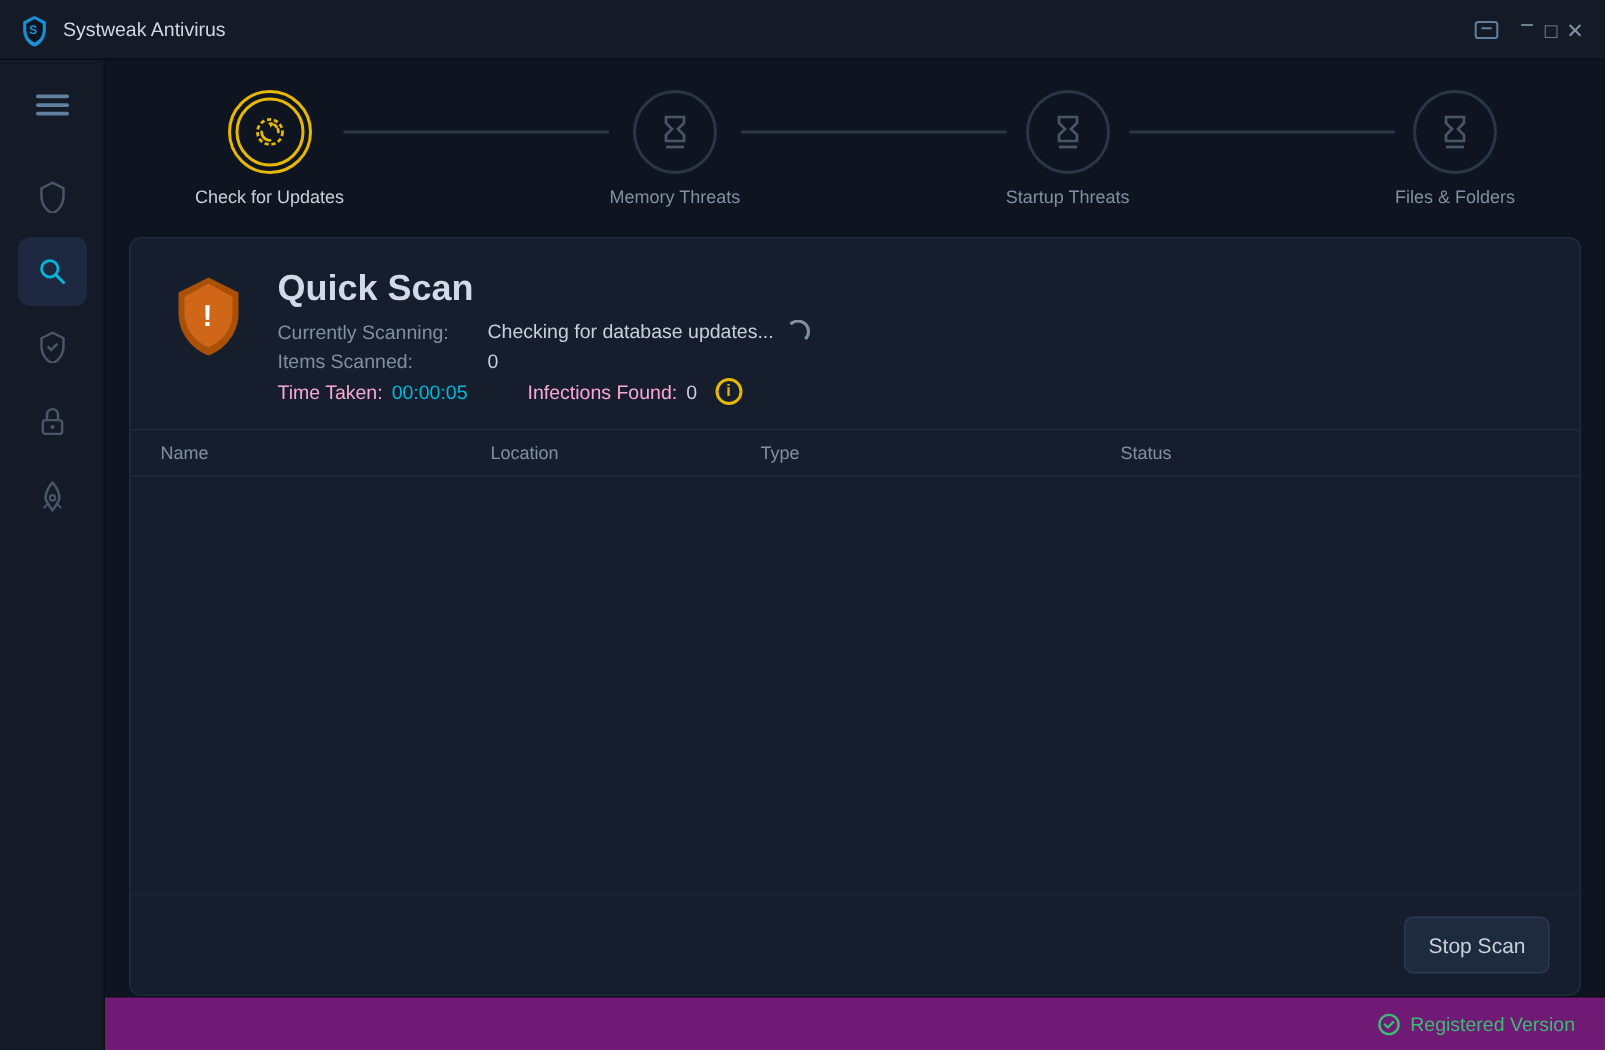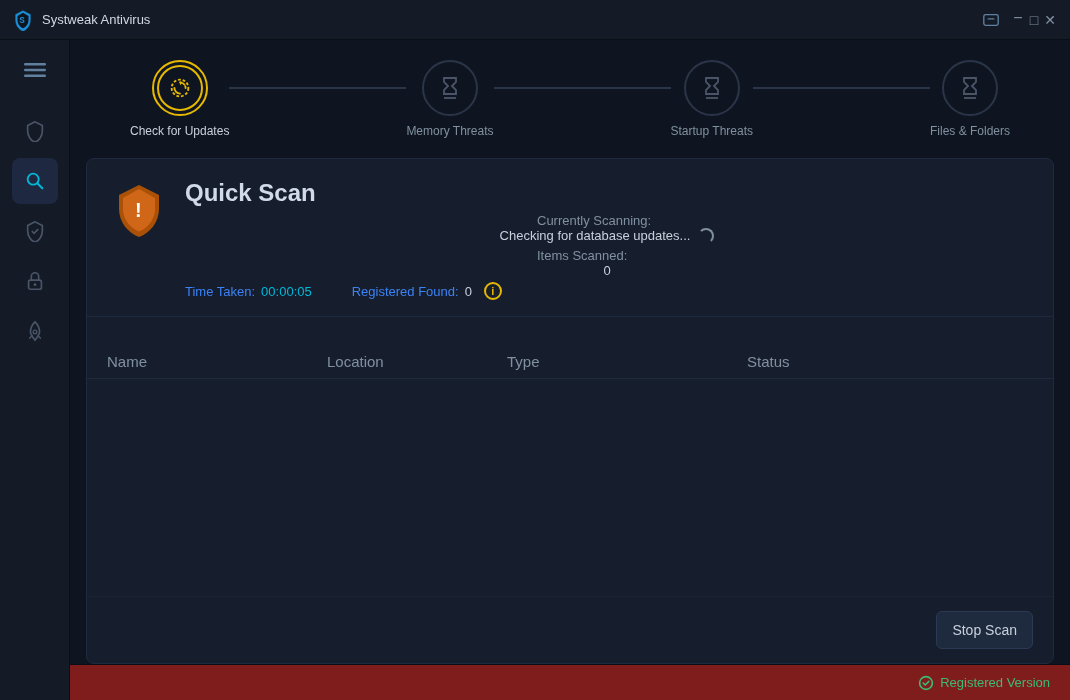--- a/index.html
+++ b/index.html
@@ -199,21 +199,20 @@
       color: #d0dae8;
       margin-bottom: 6px;
     }
     .scan-row {
       display: flex;
       align-items: center;
       gap: 0;
       font-size: 13px;
       color: #8090a0;
       margin-bottom: 4px;
-      flex-direction: column;
     }
     .scan-row .label {
       color: #8090a0;
       min-width: 140px;
     }
     .scan-row .value {
       color: #c8d0dc;
     }
     .scanning-value {
       display: flex;
@@ -235,21 +234,21 @@
       align-items: center;
       gap: 40px;
       margin-top: 4px;
     }
     .stat-item {
       display: flex;
       align-items: center;
       gap: 6px;
       font-size: 13px;
     }
-    .stat-label { color: #3b82f6; }
+    .stat-label { color: #f9a8d4; }
     .stat-value { color: #c8d0dc; }
     .stat-value.time { color: #00b8d9; }
     .info-icon {
       width: 18px;
       height: 18px;
       border: 2px solid #e6b800;
       border-radius: 50%;
       display: inline-flex;
       align-items: center;
       justify-content: center;
@@ -267,24 +266,23 @@
     }
     .table-header {
       display: grid;
       grid-template-columns: 220px 180px 240px 180px 1fr;
       border-bottom: 1px solid #1e2a3e;
       border-top: 1px solid #1e2a3e;
       padding: 0 8px;
     }
     .th {
       padding: 8px 12px;
-      font-size: 15px;
+      font-size: 12px;
       color: #8090a0;
       font-weight: 400;
-      margin-top: 28px;
     }
     .table-body {
       min-height: 160px;
     }
 
     
     .scan-footer {
       padding: 14px 20px;
       display: flex;
       justify-content: flex-end;
@@ -298,21 +296,21 @@
       padding: 10px 15px;
       border-radius: 6px;
       font-size: 14px;
       cursor: pointer;
       transition: background 0.2s;
     }
 
     
     .app-footer {
       height: 36px;
-      background: #7f1d1d;
+      background: #701a75;
       border-top: 1px solid #0a0e17;
       display: flex;
       align-items: center;
       justify-content: flex-end;
       padding: 0 20px;
       flex-shrink: 0;
     }
     .registered-badge {
       display: flex;
       align-items: center;
@@ -475,21 +473,21 @@
             <span class="label">Items Scanned:</span>
             <span class="value">0</span>
           </div>
 
           <div class="stats-row">
             <div class="stat-item">
               <span class="stat-label">Time Taken:</span>
               <span class="stat-value time">00:00:05</span>
             </div>
             <div class="stat-item">
-              <span class="stat-label">Registered Found:</span>
+              <span class="stat-label">Infections Found:</span>
               <span class="stat-value" style="margin-right:6px;">0</span>
               <span class="info-icon">i</span>
             </div>
           </div>
         </div>
       </div>
 
       <div class="table-header">
         <div class="th">Name</div>
         <div class="th">Location</div>

